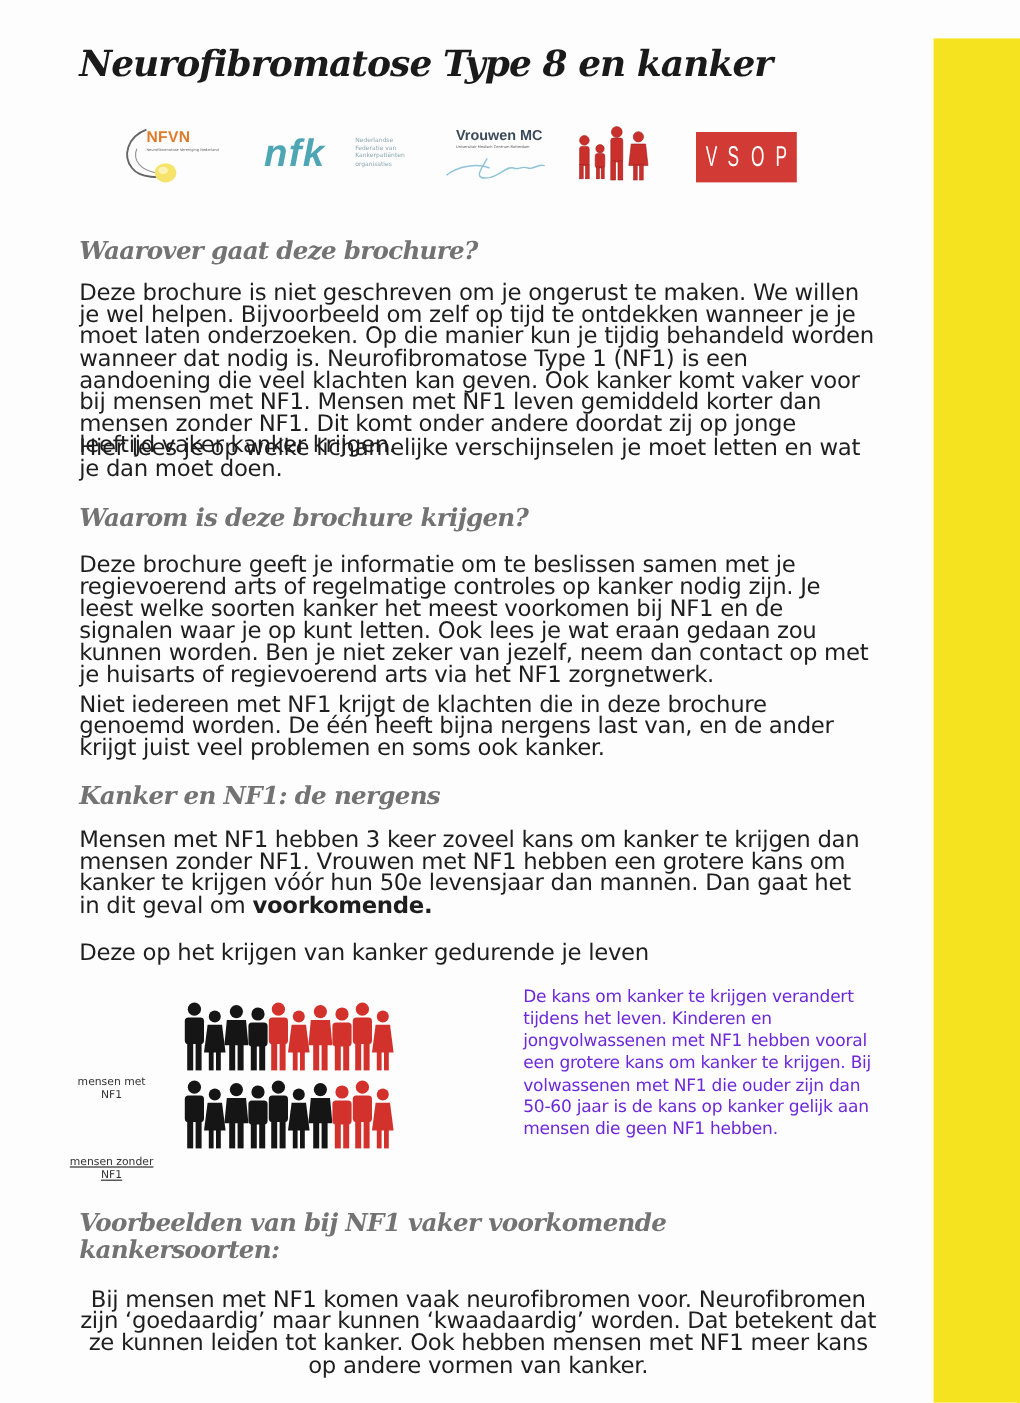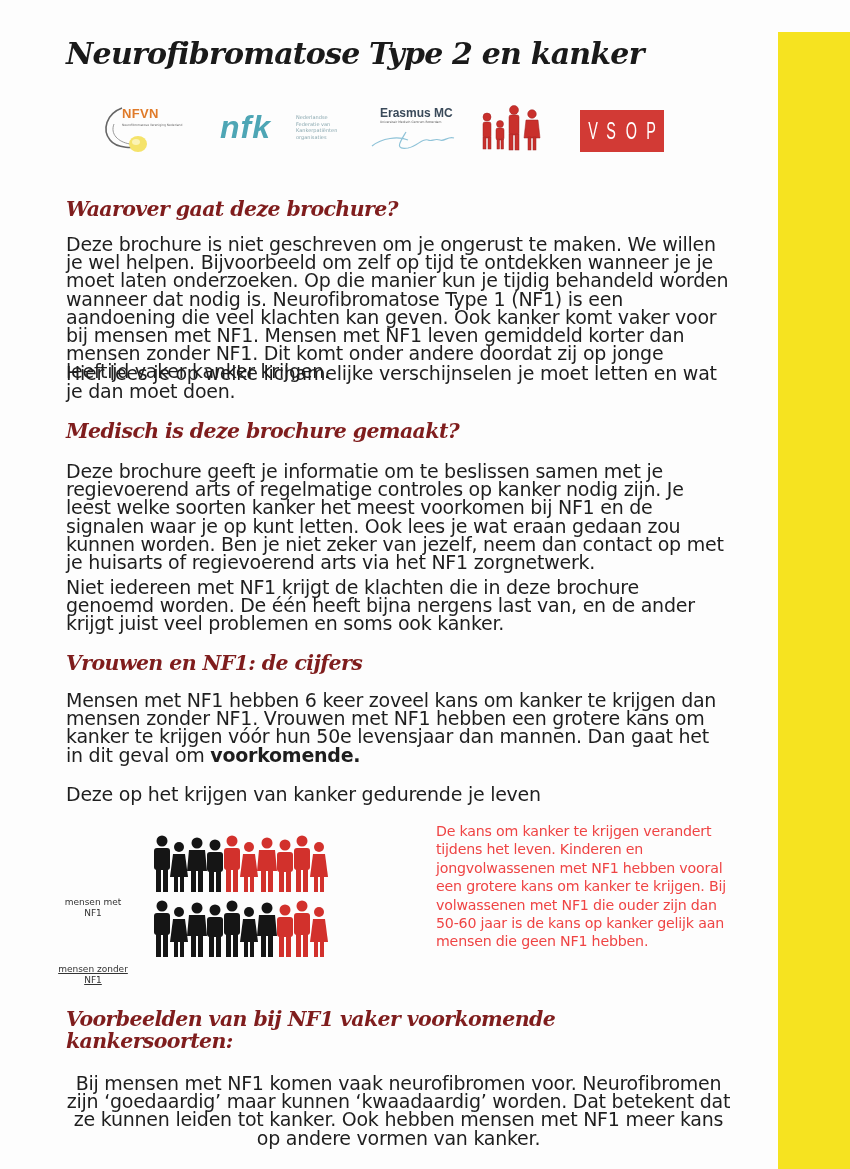--- a/index.html
+++ b/index.html
@@ -12,38 +12,38 @@
     h1 {
       position: absolute; left: 0; top: 36px; margin: 0;
       font-family: "DejaVu Serif", serif; font-weight: 900; font-style: italic;
       font-size: 30px; letter-spacing: -0.8px; color: #1a1a1a; white-space: nowrap;
     }
     .logos { position: absolute; left: 34px; top: 100px; width: 610px; height: 62px; }
     .logo { position: absolute; }
     h2 {
       position: absolute; left: 0; margin: 0;
       font-family: "DejaVu Serif", serif; font-weight: 900; font-style: italic;
-      font-size: 20.5px; letter-spacing: -0.6px; color: #7f1d1d; line-height: 22px;
+      font-size: 20.5px; letter-spacing: -0.6px; color: #737373; line-height: 22px;
     }
     p.body {
       position: absolute; left: 0; margin: 0; width: 665px;
       font-size: 19px; line-height: 18.2px; letter-spacing: -0.25px; color: #1e1e1e;
     }
     .people-row { position: absolute; left: 86px; display: flex; align-items: flex-end; gap: 0px; }
     .row-label { position: absolute; font-size: 9px; line-height: 11px; color: #333; text-align: center; width: 90px; margin-top: 44px; }
-    .side-text { position: absolute; left: 370px; top: 822px; width: 300px; font-size: 14.2px; line-height: 18.4px; letter-spacing: -0.2px; color: #ef4444; margin: 0; }
+    .side-text { position: absolute; left: 370px; top: 822px; width: 300px; font-size: 14.2px; line-height: 18.4px; letter-spacing: -0.2px; color: #6d28d9; margin: 0; }
   </style>
 </head>
 <body>
 
 <div class="yellow-bar"></div>
 
 <div class="page">
 
-  <h1>Neurofibromatose Type 2 en kanker</h1>
+  <h1>Neurofibromatose Type 8 en kanker</h1>
 
   <div class="logos">
 
     <div class="logo" style="left:0;top:4px;width:100px;height:52px;">
       <svg width="100" height="52" viewBox="0 0 100 52">
         <path d="M22 4 C6 10 2 26 10 36 C16 44 34 46 46 40" fill="none" stroke="#666" stroke-width="1.6"></path>
         <path d="M14 20 C10 30 18 38 30 40" fill="none" stroke="#999" stroke-width="1"></path>
         <ellipse cx="38" cy="40" rx="9" ry="8" fill="#f5e36a"></ellipse>
         <ellipse cx="36" cy="38" rx="4" ry="3" fill="#fbf3b5"></ellipse>
       </svg>
@@ -55,21 +55,21 @@
       <div style="position:absolute;left:0;top:0;font-family:'Liberation Sans',sans-serif;font-size:32px;font-weight:bold;font-style:italic;color:#4ea6b5;letter-spacing:1px;line-height:34px;">nfk</div>
       <div style="position:absolute;left:76px;top:4px;font-size:5px;line-height:6.5px;color:#8aa8b0;">
         <div>Nederlandse</div>
         <div>Federatie van</div>
         <div>Kankerpatiënten</div>
         <div>organisaties</div>
       </div>
     </div>
 
     <div class="logo" style="left:268px;top:6px;width:100px;height:50px;">
-      <div style="position:absolute;left:12px;top:0;font-family:'Liberation Sans',sans-serif;font-size:12px;font-weight:bold;color:#3a4a5a;white-space:nowrap;">Erasmus MC</div>
+      <div style="position:absolute;left:12px;top:0;font-family:'Liberation Sans',sans-serif;font-size:12px;font-weight:bold;color:#3a4a5a;white-space:nowrap;">Vrouwen MC</div>
       <div style="position:absolute;left:12px;top:14px;font-size:3px;color:#555;white-space:nowrap;width:72px;overflow:hidden;">Universitair Medisch Centrum Rotterdam</div>
       <svg width="100" height="30" viewBox="0 0 100 30" style="position:absolute;left:0;top:18px;">
         <path d="M4 22 C14 14 30 12 40 16 M38 8 C32 18 26 26 40 24 C50 22 54 14 60 16 C64 18 66 14 72 16 C76 18 80 12 86 14" fill="none" stroke="#8fc3d8" stroke-width="1.2"></path>
       </svg>
     </div>
 
     <div class="logo" style="left:378px;top:2px;width:68px;height:52px;">
       <svg width="68" height="52" viewBox="0 0 68 52">
         <g fill="#c9302c" stroke="#a02020" stroke-width="0.5">
           <circle cx="9" cy="15" r="4"></circle>
@@ -97,27 +97,27 @@
       <span style="color:#fff;font-family:'Liberation Sans',sans-serif;font-size:24px;transform:scaleX(0.6);">S</span>
       <span style="color:#fff;font-family:'Liberation Sans',sans-serif;font-size:24px;transform:scaleX(0.6);">O</span>
       <span style="color:#fff;font-family:'Liberation Sans',sans-serif;font-size:24px;transform:scaleX(0.6);">P</span>
     </div>
   </div>
 
   <h2 style="top:198px;">Waarover gaat deze brochure?</h2>
   <p class="body" style="top:235px;">Deze brochure is niet geschreven om je ongerust te maken. We willen je wel helpen. Bijvoorbeeld om zelf op tijd te ontdekken wanneer je je moet laten onderzoeken. Op die manier kun je tijdig behandeld worden wanneer dat nodig is. Neurofibromatose Type 1 (NF1) is een aandoening die veel klachten kan geven. Ook kanker komt vaker voor bij mensen met NF1. Mensen met NF1 leven gemiddeld korter dan mensen zonder NF1. Dit komt onder andere doordat zij op jonge leeftijd vaker kanker krijgen.</p>
   <p class="body" style="top:364px;">Hier lees je op welke lichamelijke verschijnselen je moet letten en wat je dan moet doen.</p>
 
-  <h2 style="top:420px;">Medisch is deze brochure gemaakt?</h2>
+  <h2 style="top:420px;">Waarom is deze brochure krijgen?</h2>
   <p class="body" style="top:462px;">Deze brochure geeft je informatie om te beslissen samen met je regievoerend arts of regelmatige controles op kanker nodig zijn. Je leest welke soorten kanker het meest voorkomen bij NF1 en de signalen waar je op kunt letten. Ook lees je wat eraan gedaan zou kunnen worden. Ben je niet zeker van jezelf, neem dan contact op met je huisarts of regievoerend arts via het NF1 zorgnetwerk.</p>
   <p class="body" style="top:578px;">Niet iedereen met NF1 krijgt de klachten die in deze brochure genoemd worden. De één heeft bijna nergens last van, en de ander krijgt juist veel problemen en soms ook kanker.</p>
 
-  <h2 style="top:652px;">Vrouwen en NF1: de cijfers</h2>
+  <h2 style="top:652px;">Kanker en NF1: de nergens</h2>
   <p class="body" style="top:691px;">
-    <span>Mensen met NF1 hebben 6 keer zoveel kans om kanker te krijgen dan mensen zonder NF1. Vrouwen met NF1 hebben een grotere kans om kanker te krijgen vóór hun 50e levensjaar dan mannen. Dan gaat het in dit geval om </span><strong>voorkomende.</strong>
+    <span>Mensen met NF1 hebben 3 keer zoveel kans om kanker te krijgen dan mensen zonder NF1. Vrouwen met NF1 hebben een grotere kans om kanker te krijgen vóór hun 50e levensjaar dan mannen. Dan gaat het in dit geval om </span><strong>voorkomende.</strong>
   </p>
   <p class="body" style="top:785px;">Deze op het krijgen van kanker gedurende je leven</p>
 
   <div>
     <div class="row-label" style="left:-18px;top:853px;">
       <div>mensen met</div>
       <div>NF1</div>
     </div>
     <div class="row-label" style="left:-18px;top:920px;text-decoration:underline;">
       <div>mensen zonder</div>

